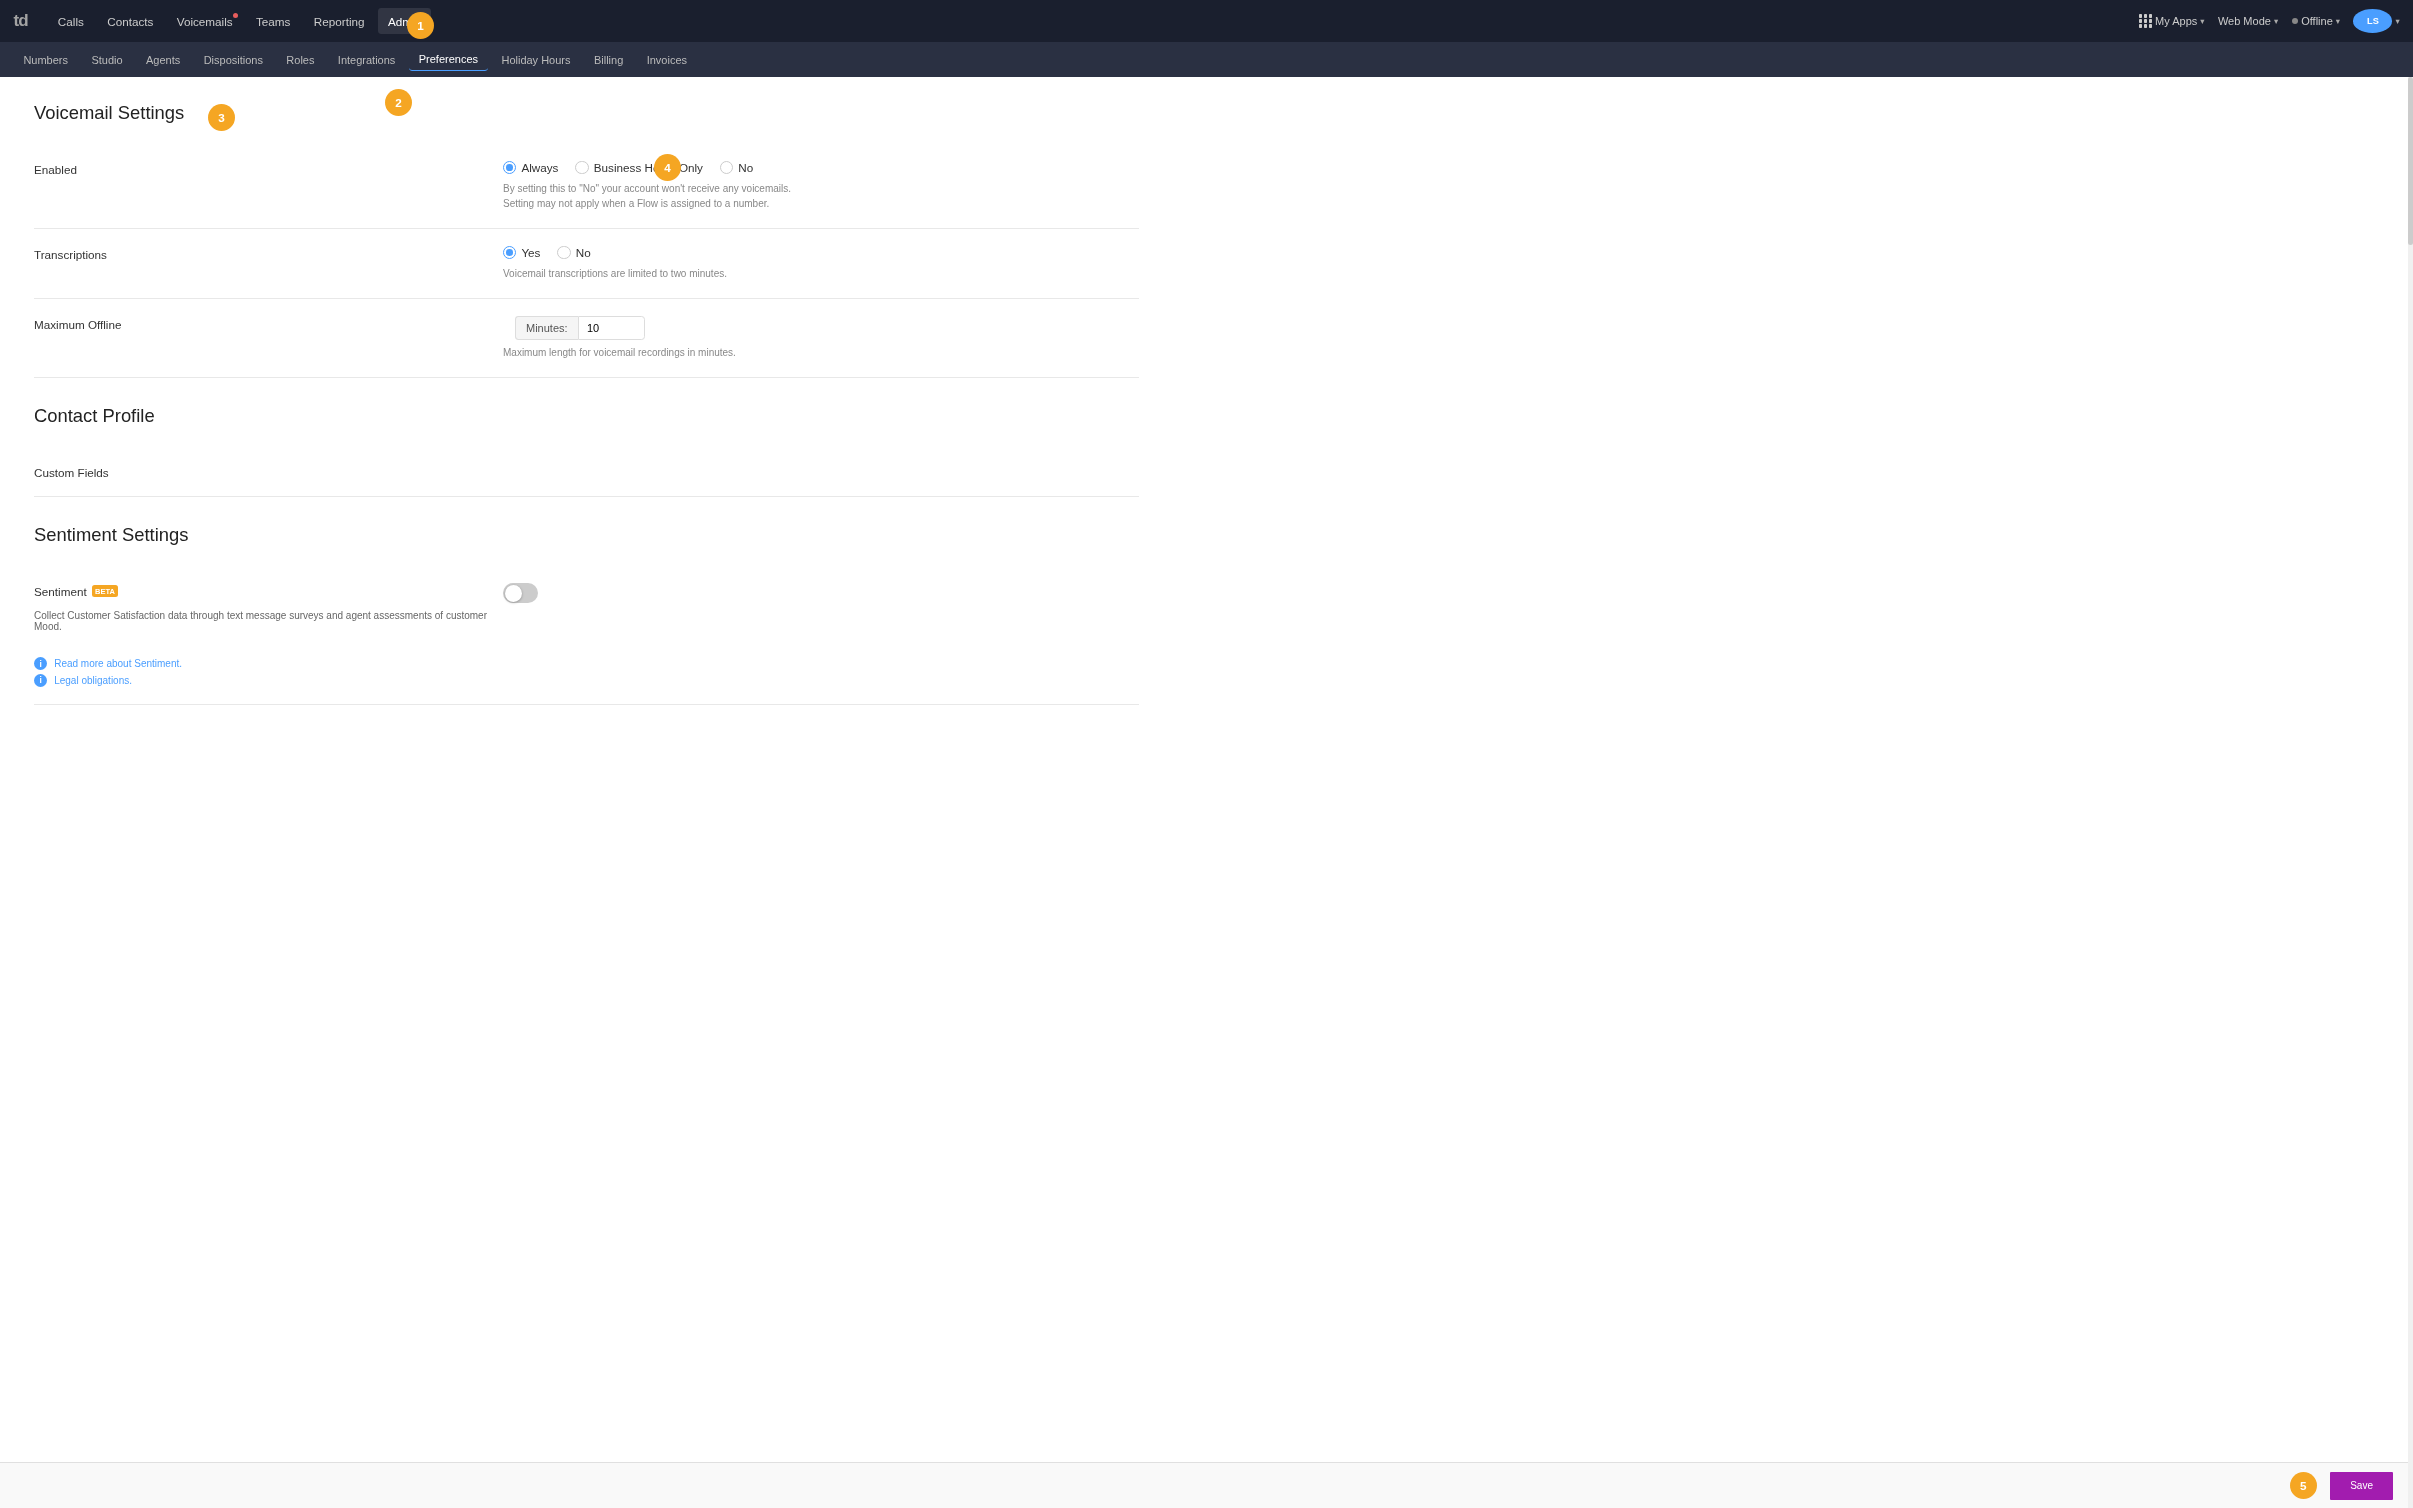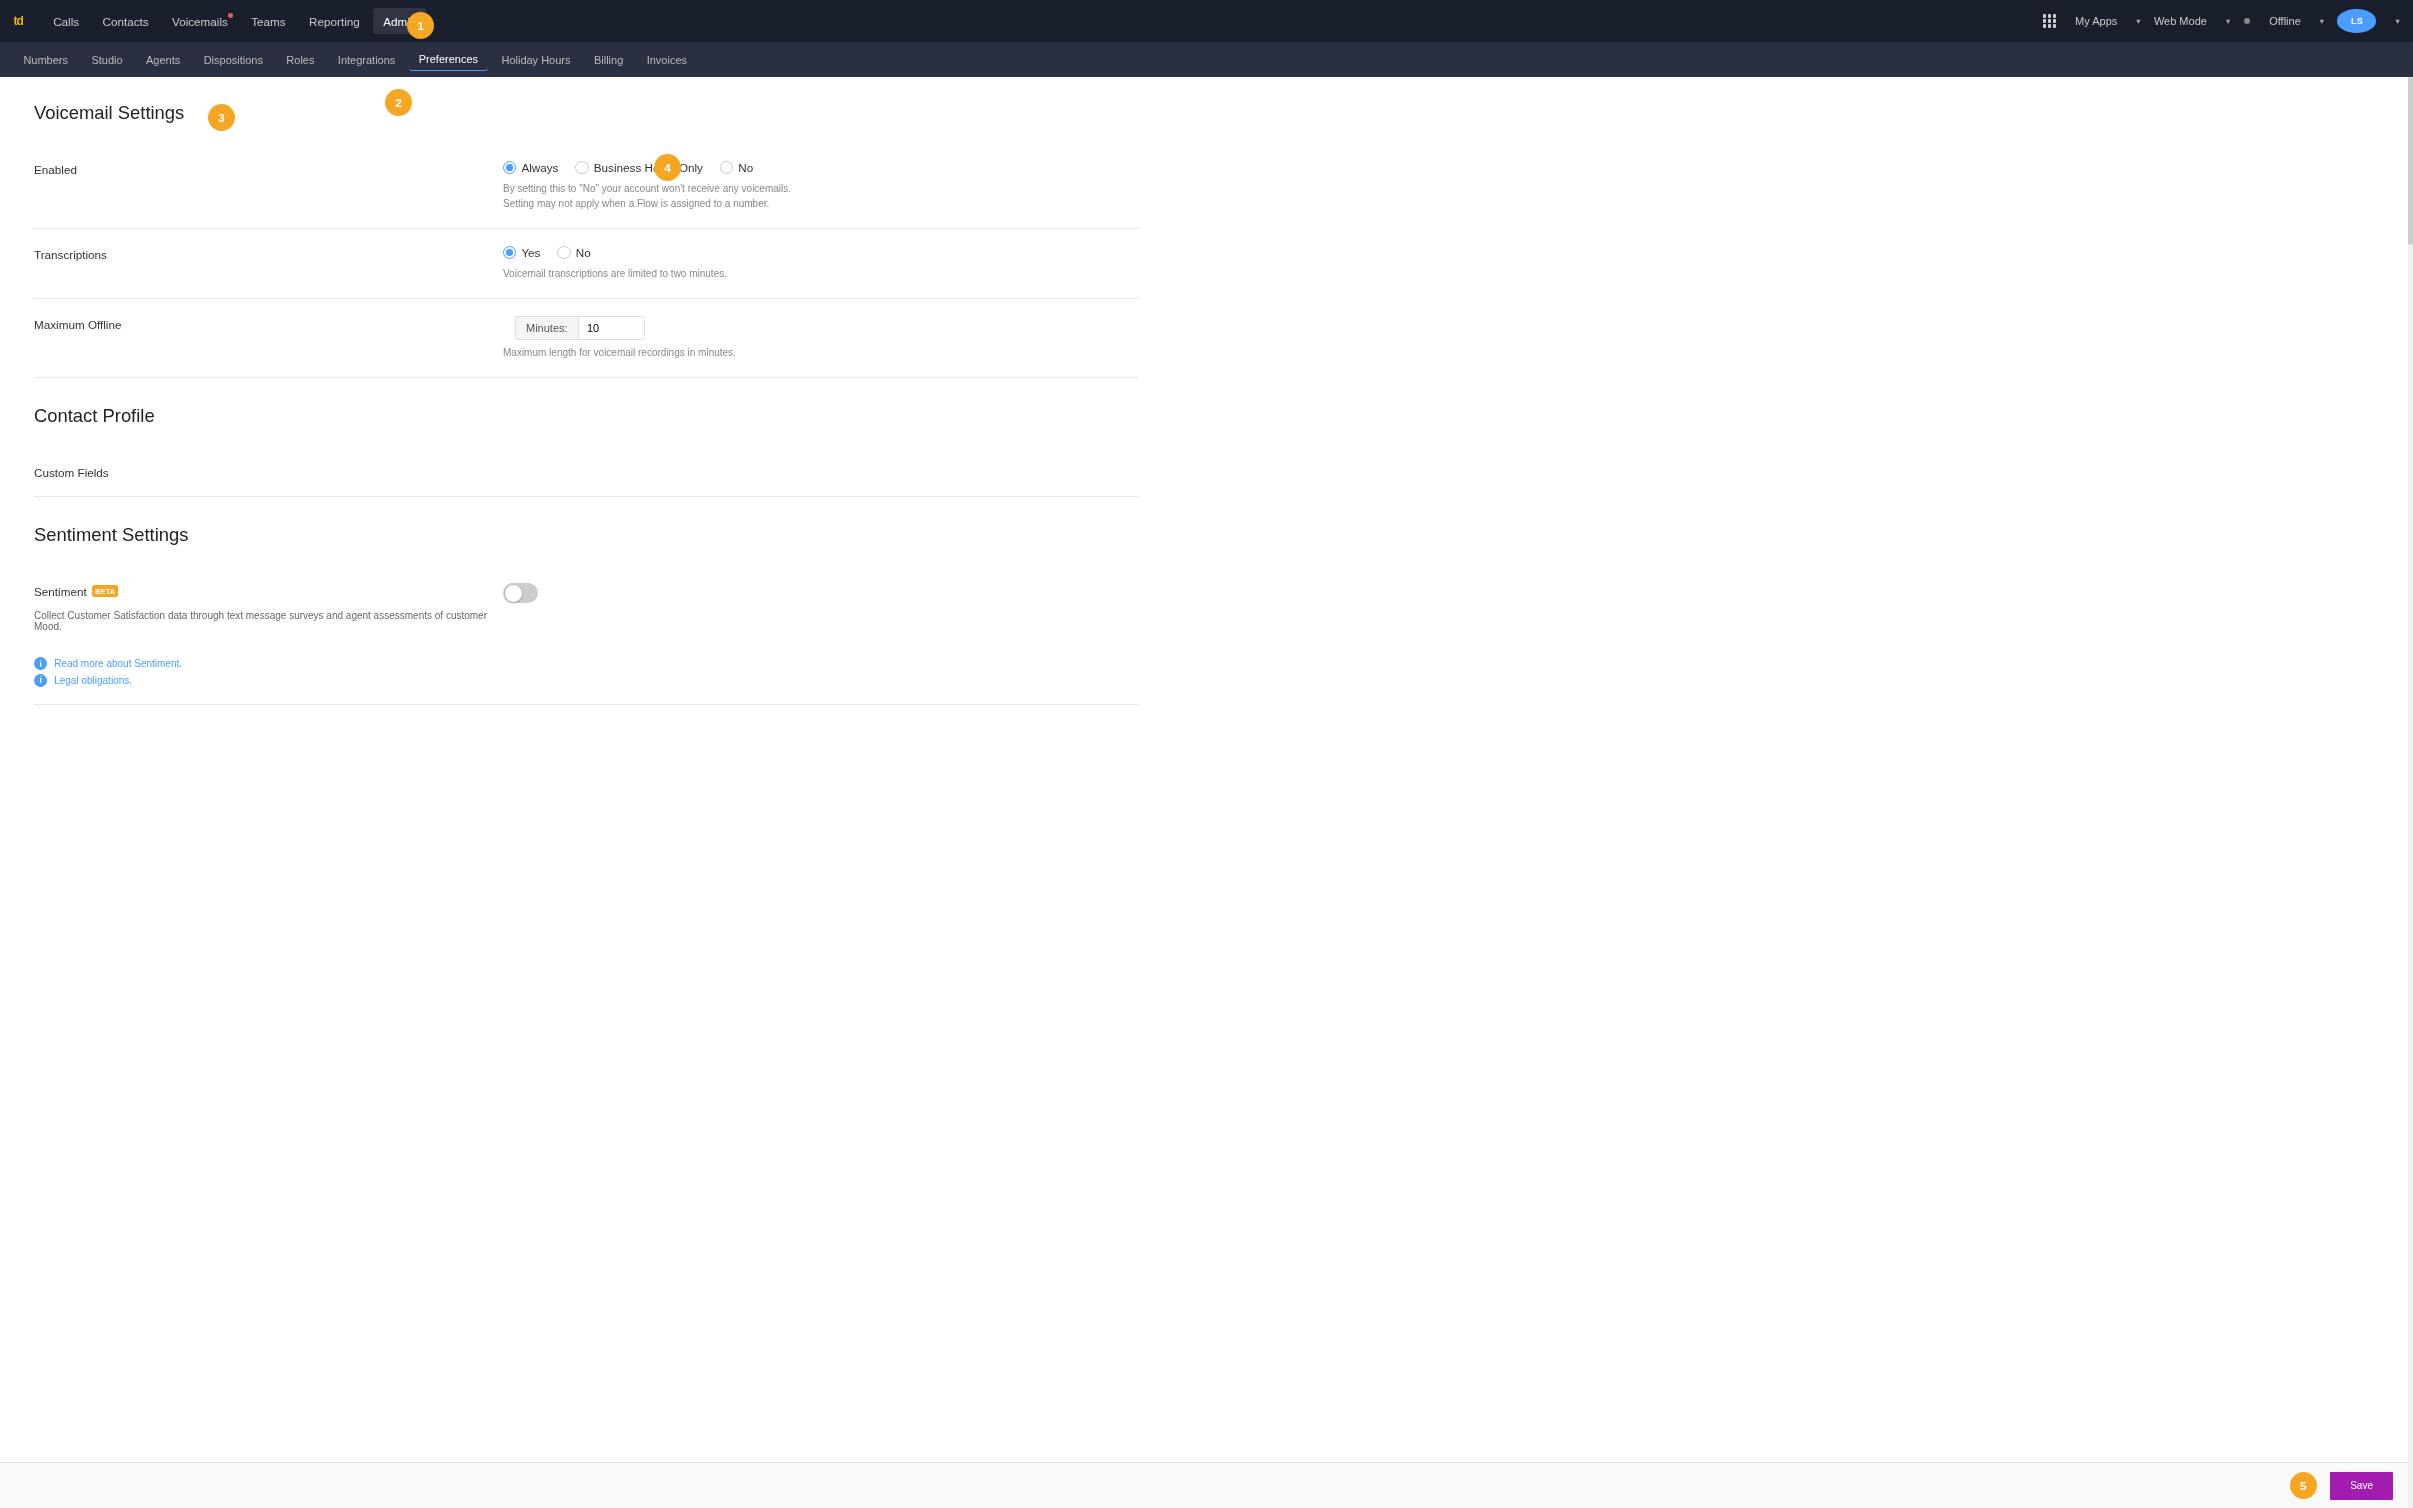--- a/index.html
+++ b/index.html
@@ -8,22 +8,22 @@
     
     .top-nav {
       background: #1a1f2e;
       display: flex;
       align-items: center;
       height: 42px;
       padding: 0 13.4px;
       position: relative;
     }
     .logo {
-      color: #eab308;
-      font-size: 12px;
+      color: #a3a3a3;
+      font-size: 17px;
       font-weight: bold;
       margin-right: 20px;
       letter-spacing: -0.8px;
     }
     .nav-items {
       display: flex;
       align-items: center;
       gap: 3.4px;
       flex: 1;
     }
@@ -48,21 +48,21 @@
     .nav-right {
       display: flex;
       align-items: center;
       gap: 13.4px;
       margin-left: auto;
     }
     .nav-right-item {
       color: #ccc;
       display: flex;
       align-items: center;
-      gap: 19px;
+      gap: 3px;
       cursor: pointer;
       font-size: 11px;
     }
     .grid-icon {
       display: grid;
       grid-template-columns: repeat(3, 3.4px);
       gap: 1.7px;
     }
     .grid-dot { width: 3.4px; height: 3.4px; background: #ccc; border-radius: 0.8px; }
     .status-dot {

